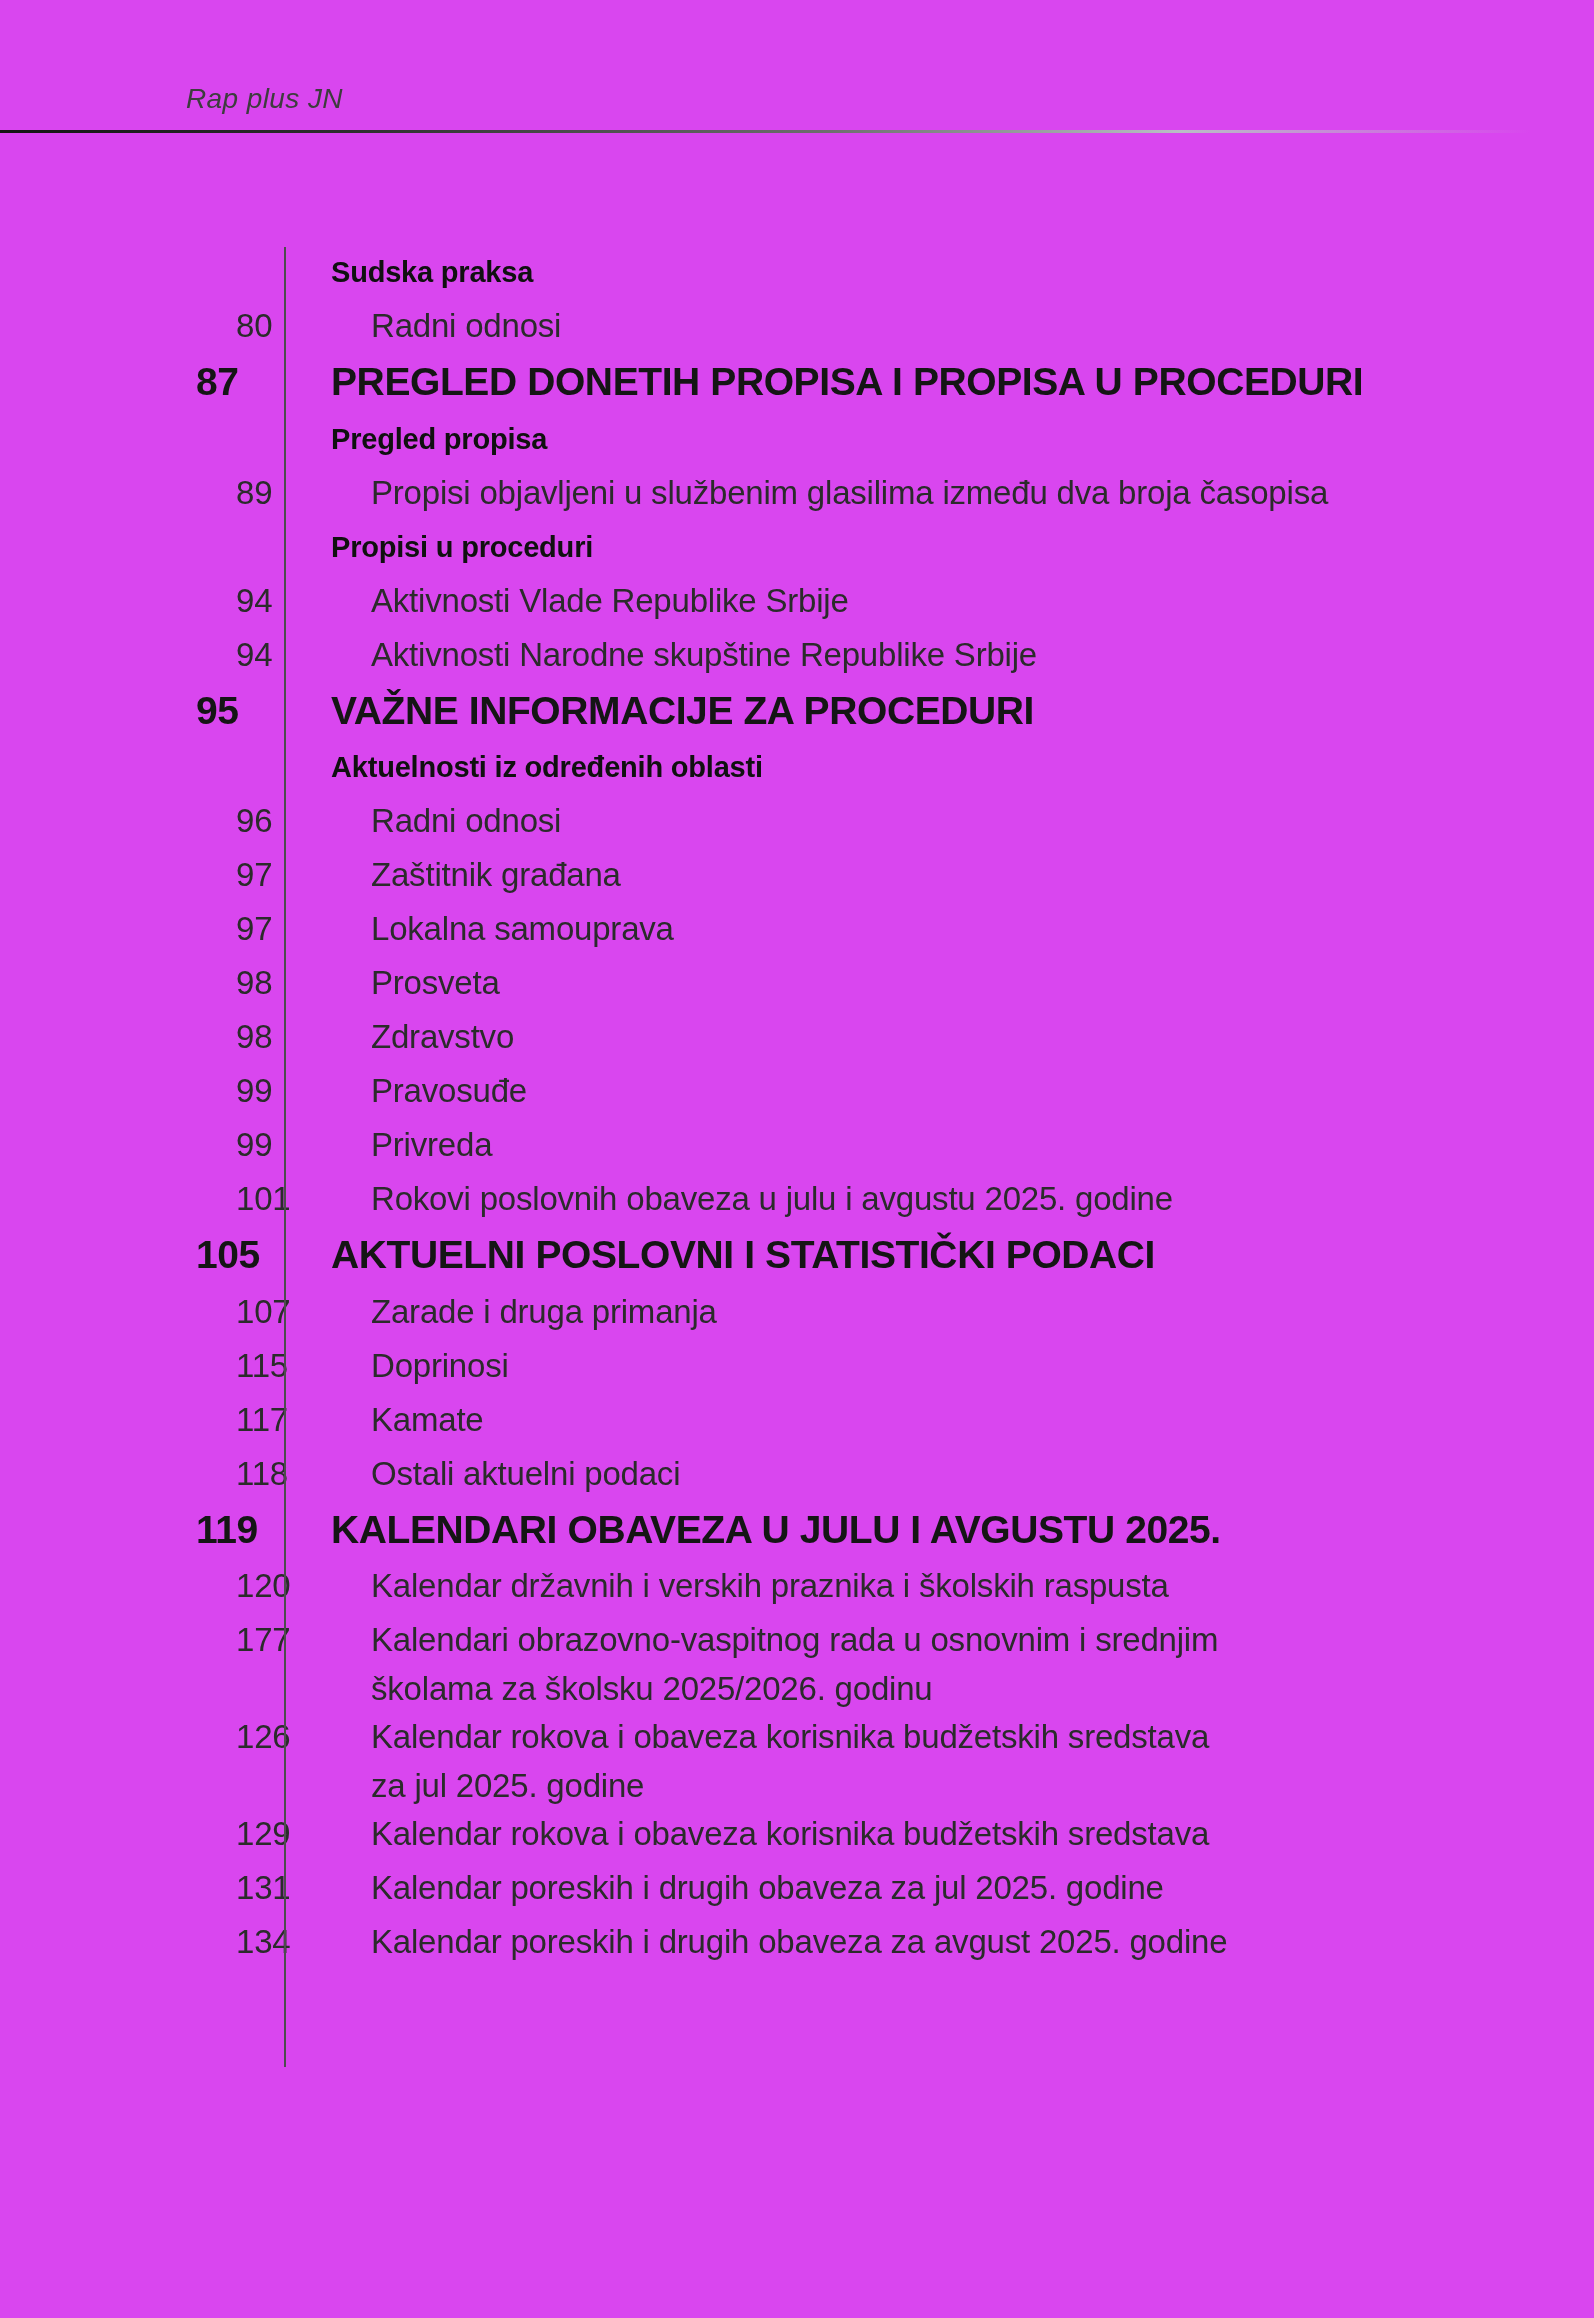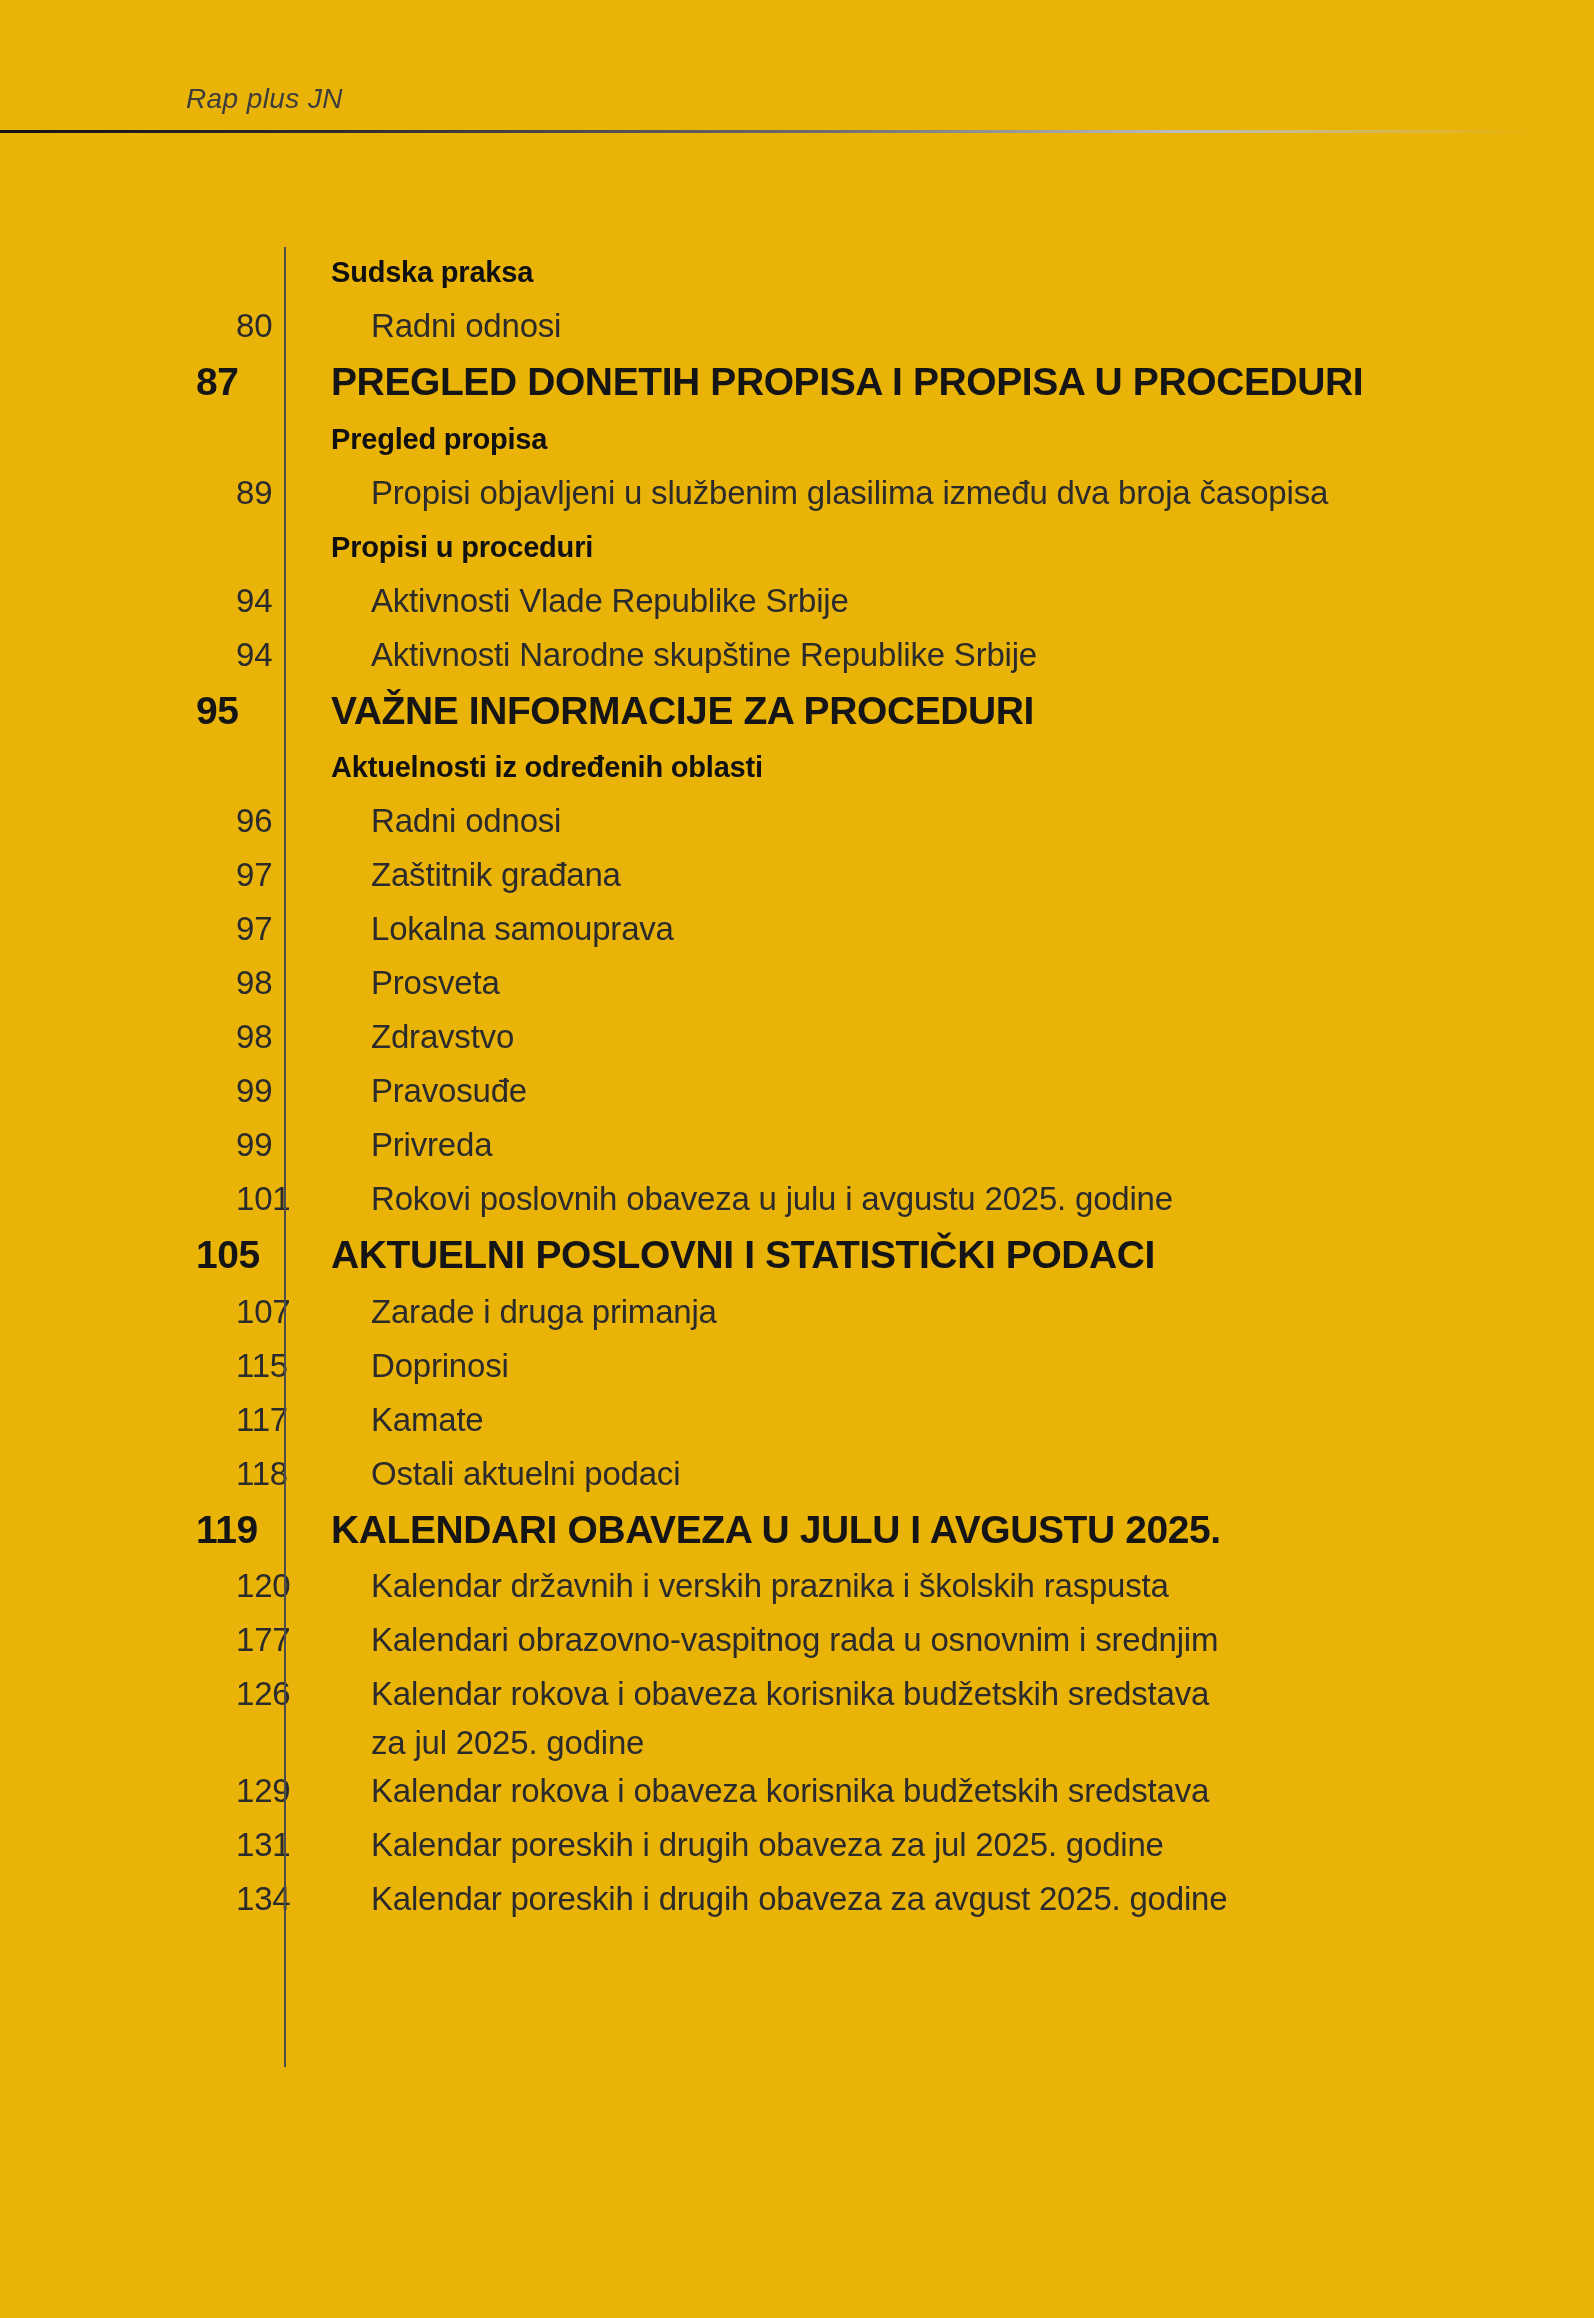--- a/index.html
+++ b/index.html
@@ -1,21 +1,21 @@
 <!DOCTYPE html>
 <html style="font-size:13px"><head>
 <meta charset="utf-8">
 <style>
   html, body { margin: 0; padding: 0; background: #e9e9e9; }
   .page {
     position: relative;
     width: 1594px;
     height: 2319px;
     margin: 0 auto;
-    background: #eab308;
+    background: #d946ef;
     overflow: hidden;
     font-family: "Liberation Sans", sans-serif;
   }
 
   .masthead {
     position: absolute;
     left: 186px;
     top: 83px;
     font-size: 28px;
     font-style: italic;
@@ -282,20 +282,21 @@
     <div class="page-num">120</div>
     <div class="label">
           <div class="lab-line">Kalendar državnih i verskih praznika i školskih raspusta</div>
         </div>
   </div>
 
   <div class="row item">
     <div class="page-num">177</div>
     <div class="label">
           <div class="lab-line">Kalendari obrazovno-vaspitnog rada u osnovnim i srednjim</div>
+          <div class="lab-line">školama za školsku 2025/2026. godinu</div>
         </div>
   </div>
 
   <div class="row item">
     <div class="page-num">126</div>
     <div class="label">
           <div class="lab-line">Kalendar rokova i obaveza korisnika budžetskih sredstava</div>
           <div class="lab-line">za jul 2025. godine</div>
         </div>
   </div>

